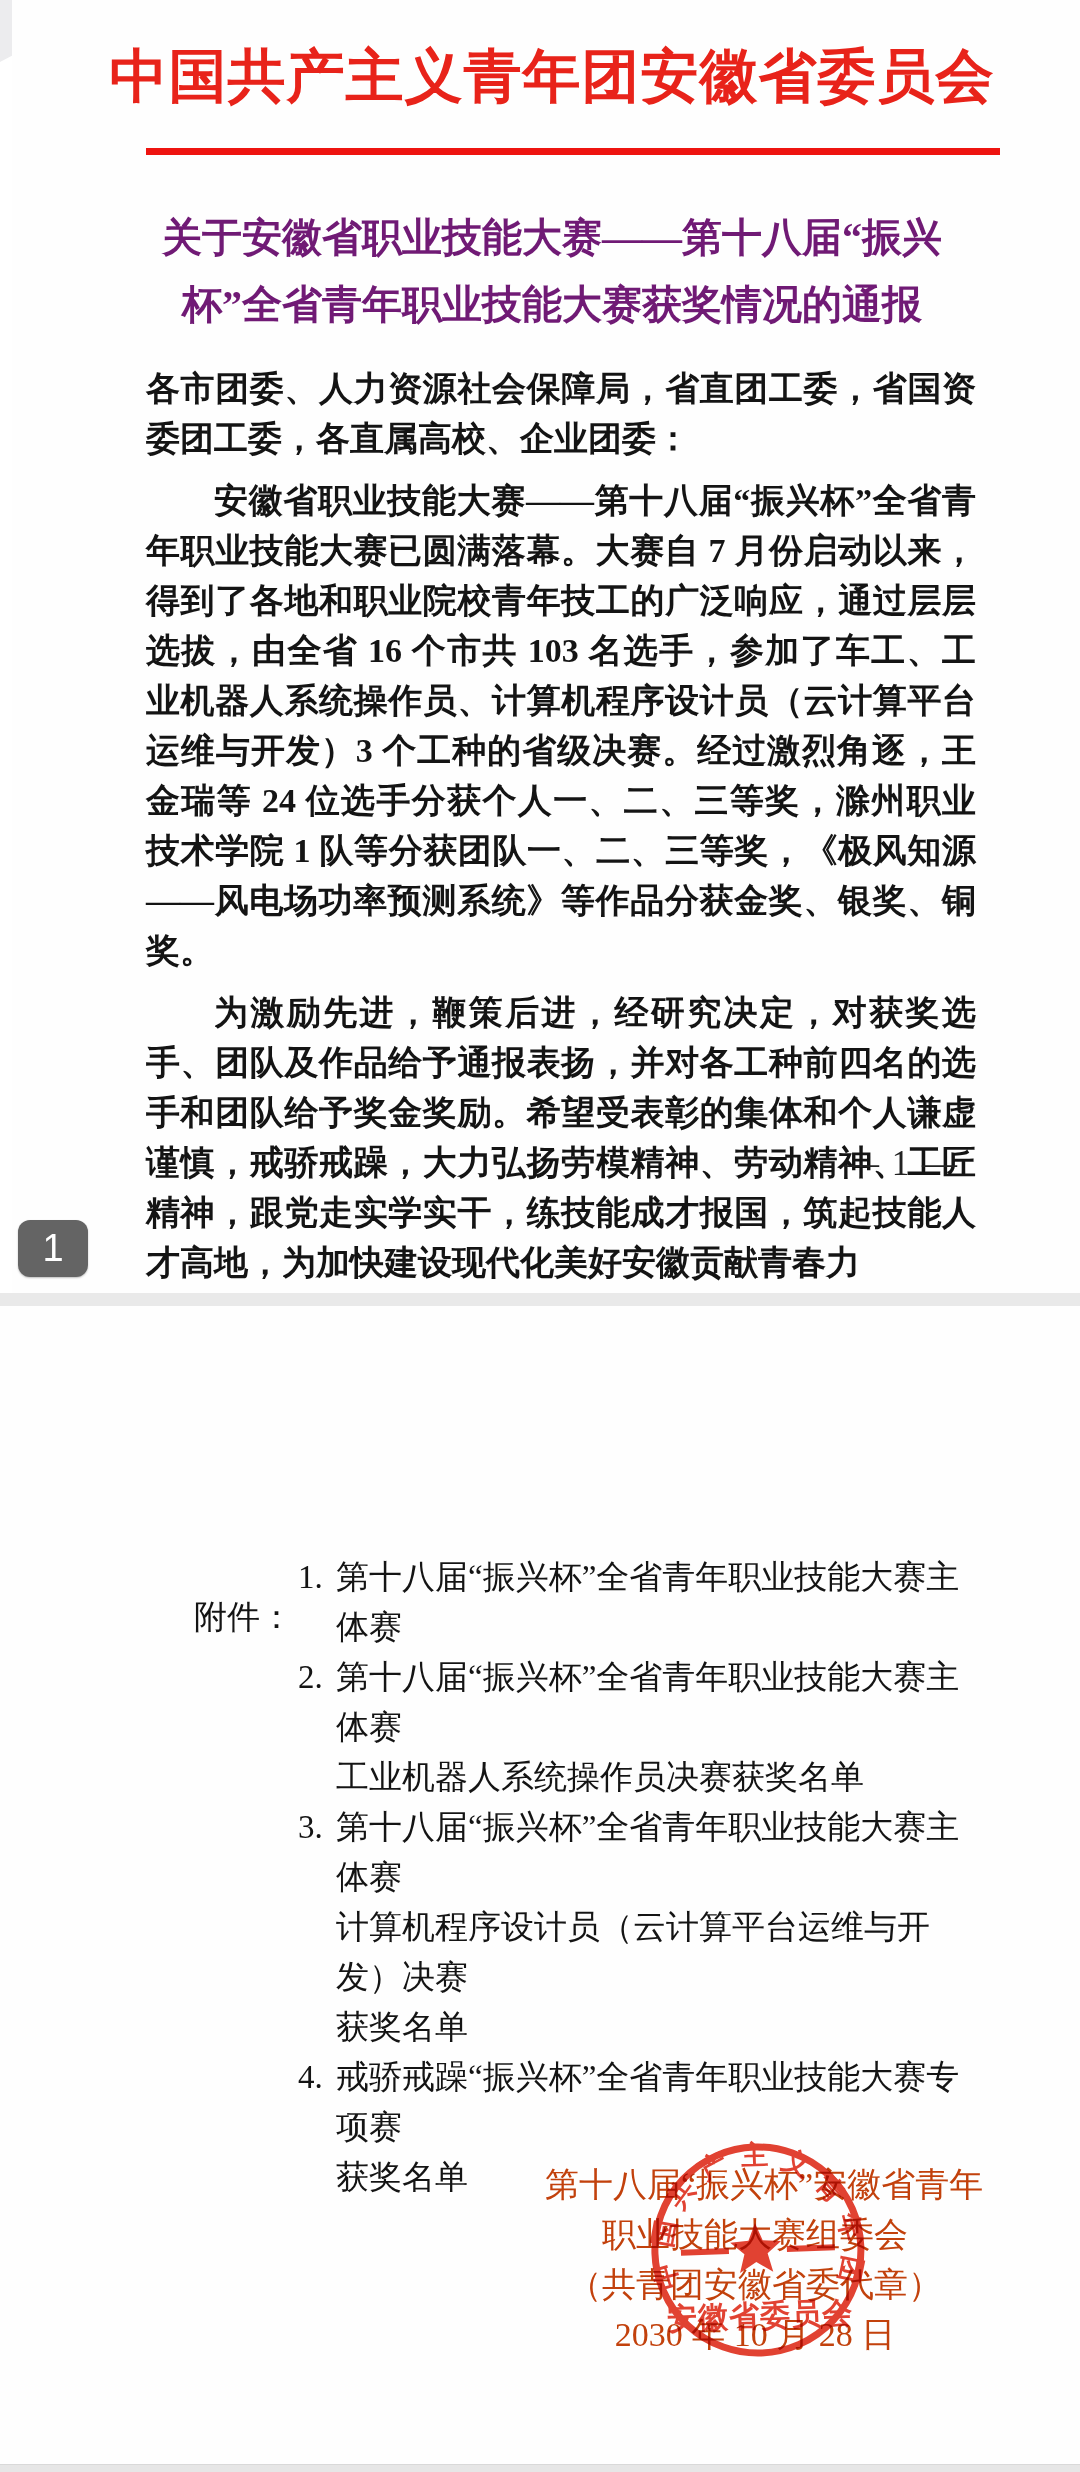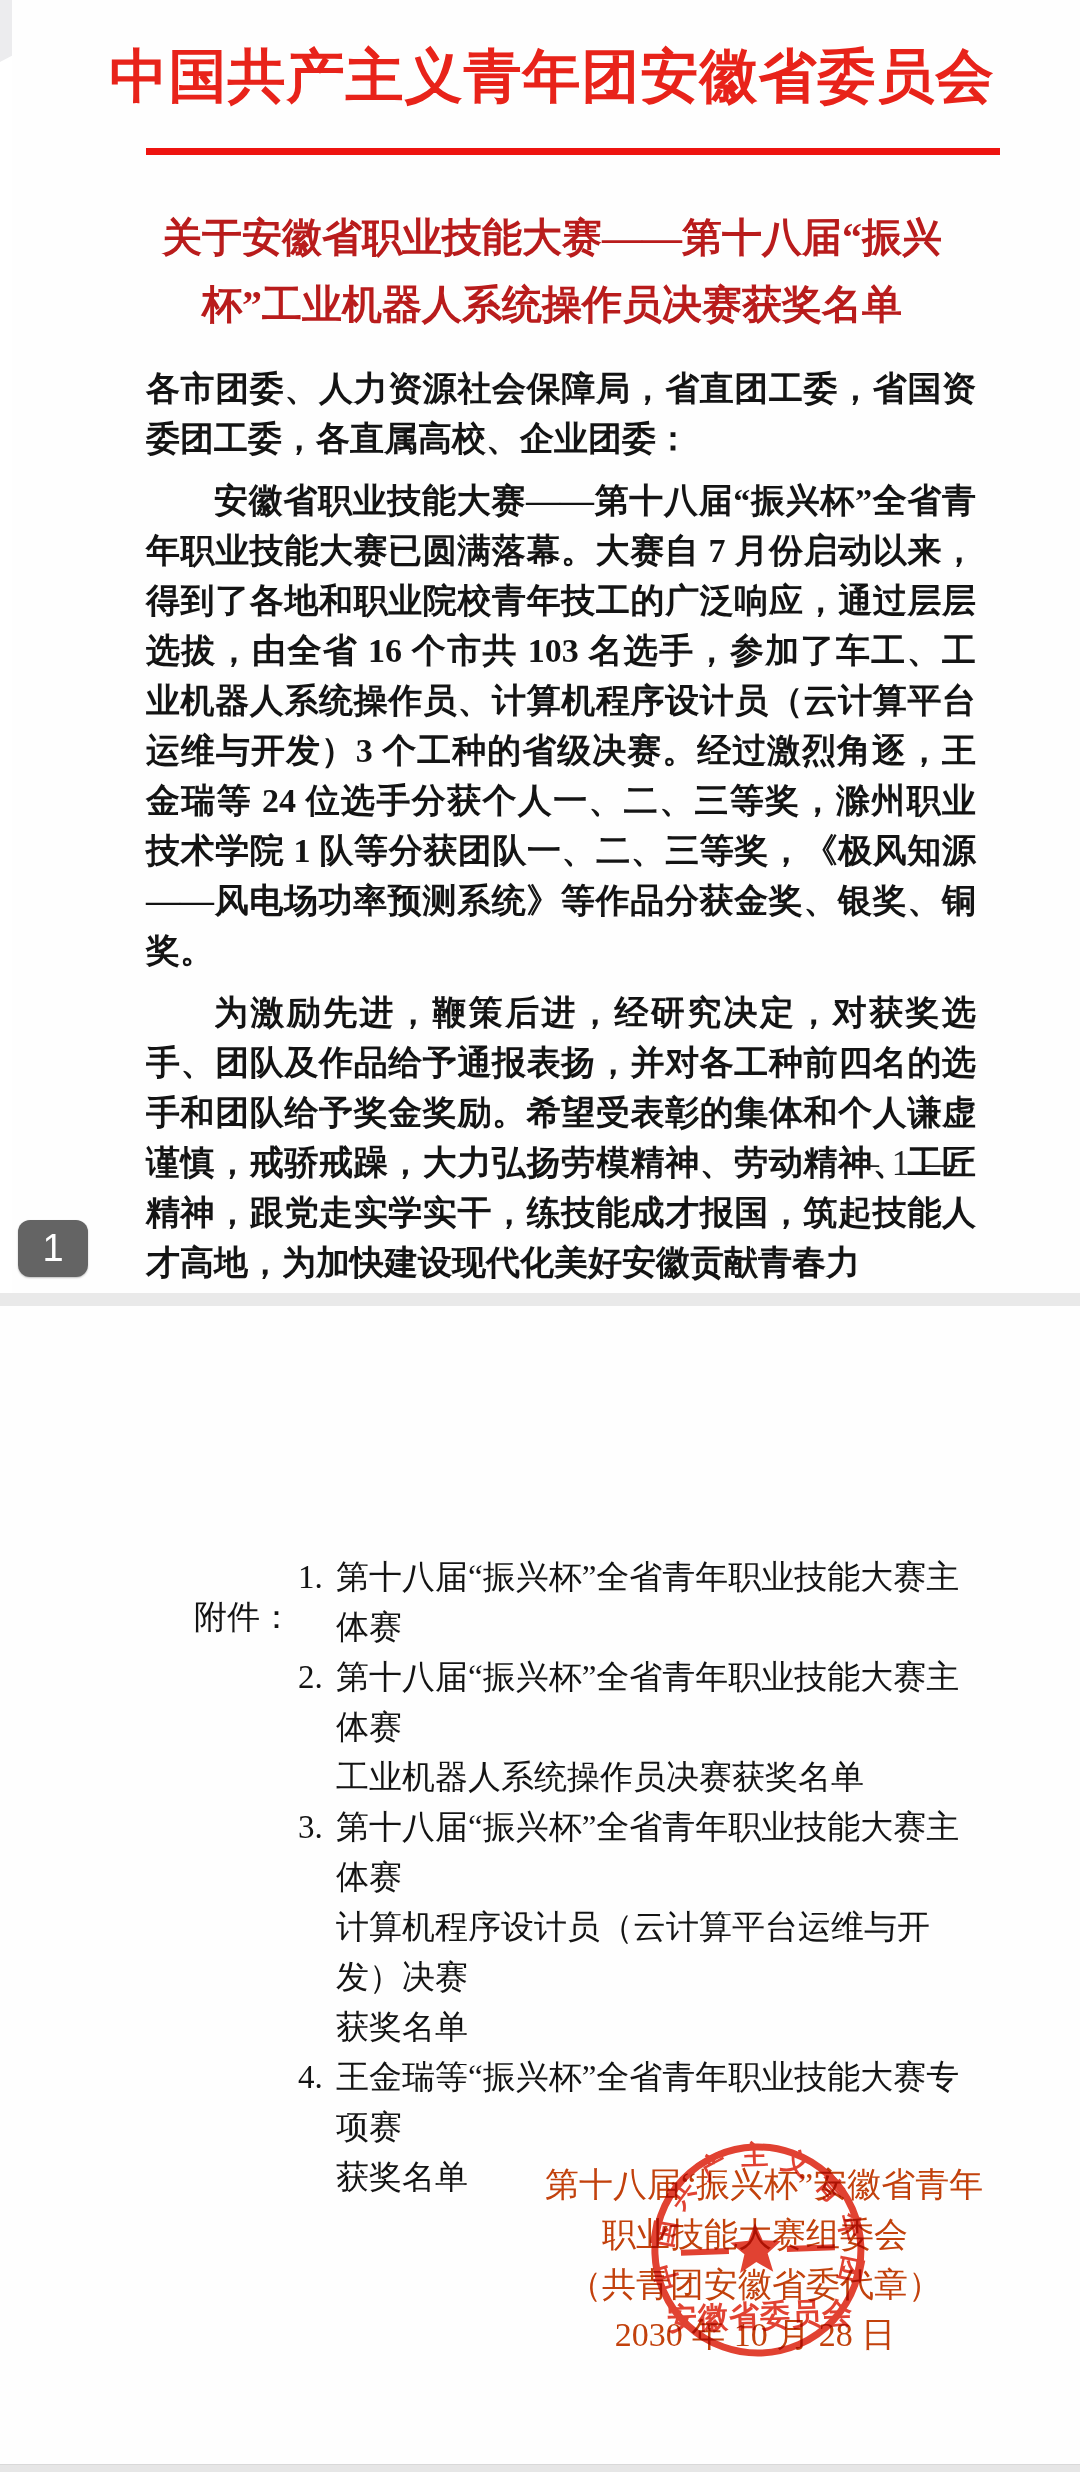--- a/index.html
+++ b/index.html
@@ -25,21 +25,21 @@
   .org-header {
     position:absolute; top:38px; left:0; width:100%;
     text-align:center; font-size:58px; font-weight:bold;
     color:#e8231a; letter-spacing:1px; white-space:nowrap;
   }
   .red-rule { position:absolute; top:148px; left:134px; width:854px; height:7px; background:#ee1410; }
 
   .doc-title {
     position:absolute; top:204px; left:125px; width:830px;
     text-align:center; font-size:40px; font-weight:bold;
-    line-height:67px; color:#b91c1c;
+    line-height:67px; color:#701a75;
   }
 
   .doc-body {
     position:absolute; top:364px; left:134px; width:830px;
     font-size:34px; line-height:50px; text-align:justify;
   }
   .doc-body p { margin:0;font-weight:bold; }
   .doc-body p + p { margin-top:12px; }
   .doc-body p.indent { text-indent:2em; }
 
@@ -91,21 +91,21 @@
 <div class="photo-corner"></div>
 <div class="photo-edge-top"></div>
 <div class="photo-edge-right"></div>
 
 <div class="page1">
   <div class="org-header">中国共产主义青年团安徽省委员会</div>
   <div class="red-rule"></div>
 
   <div class="doc-title">
     <div>关于安徽省职业技能大赛——第十八届“振兴</div>
-    <div>杯”工业机器人系统操作员决赛获奖名单</div>
+    <div>杯”全省青年职业技能大赛获奖情况的通报</div>
   </div>
 
   <div class="doc-body">
     <p>各市团委、人力资源社会保障局，省直团工委，省国资委团工委，各直属高校、企业团委：</p>
     <p class="indent">安徽省职业技能大赛——第十八届“振兴杯”全省青年职业技能大赛已圆满落幕。大赛自 7 月份启动以来，得到了各地和职业院校青年技工的广泛响应，通过层层选拔，由全省 16 个市共 103 名选手，参加了车工、工业机器人系统操作员、计算机程序设计员（云计算平台运维与开发）3 个工种的省级决赛。经过激烈角逐，王金瑞等 24 位选手分获个人一、二、三等奖，滁州职业技术学院 1 队等分获团队一、二、三等奖，《极风知源——风电场功率预测系统》等作品分获金奖、银奖、铜奖。</p>
     <p class="indent">为激励先进，鞭策后进，经研究决定，对获奖选手、团队及作品给予通报表扬，并对各工种前四名的选手和团队给予奖金奖励。希望受表彰的集体和个人谦虚谨慎，戒骄戒躁，大力弘扬劳模精神、劳动精神、工匠精神，跟党走实学实干，练技能成才报国，筑起技能人才高地，为加快建设现代化美好安徽贡献青春力</p>
   </div>
 
   <div class="page-num">— 1 —</div>
 </div>
@@ -135,21 +135,21 @@
       <div class="att-num">3.</div>
       <div class="att-lines">
         <div>第十八届“振兴杯”全省青年职业技能大赛主体赛</div>
         <div>计算机程序设计员（云计算平台运维与开发）决赛</div>
         <div>获奖名单</div>
       </div>
     </div>
     <div class="att-item">
       <div class="att-num">4.</div>
       <div class="att-lines">
-        <div>王金瑞等“振兴杯”全省青年职业技能大赛专项赛</div>
+        <div>戒骄戒躁“振兴杯”全省青年职业技能大赛专项赛</div>
         <div>获奖名单</div>
       </div>
     </div>
   </div>
 </div>
 
 <div class="signature">
   <div class="sig-line">第十八届“振兴杯”安徽省青年</div>
   <div class="sig-line">职业技能大赛组委会</div>
   <div class="sig-line">（共青团安徽省委代章）</div>

